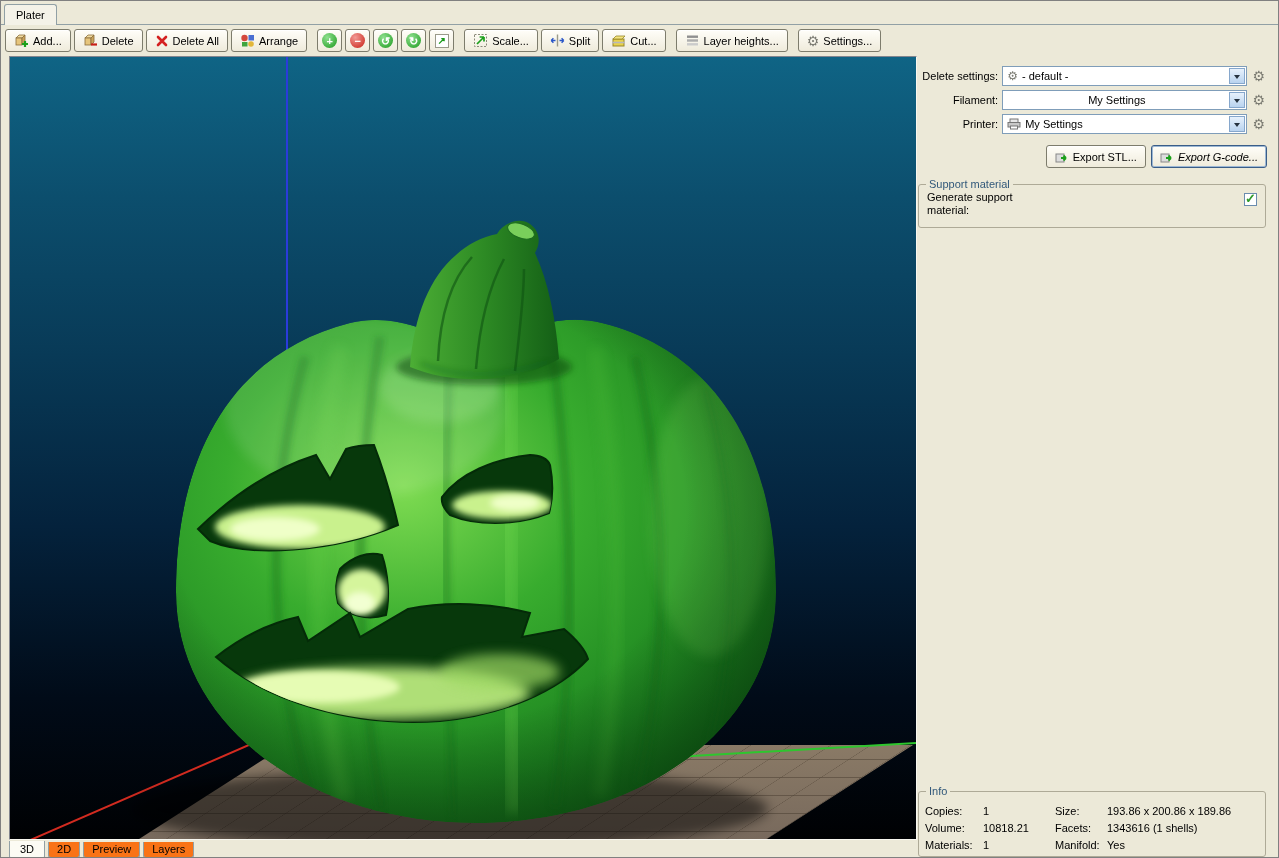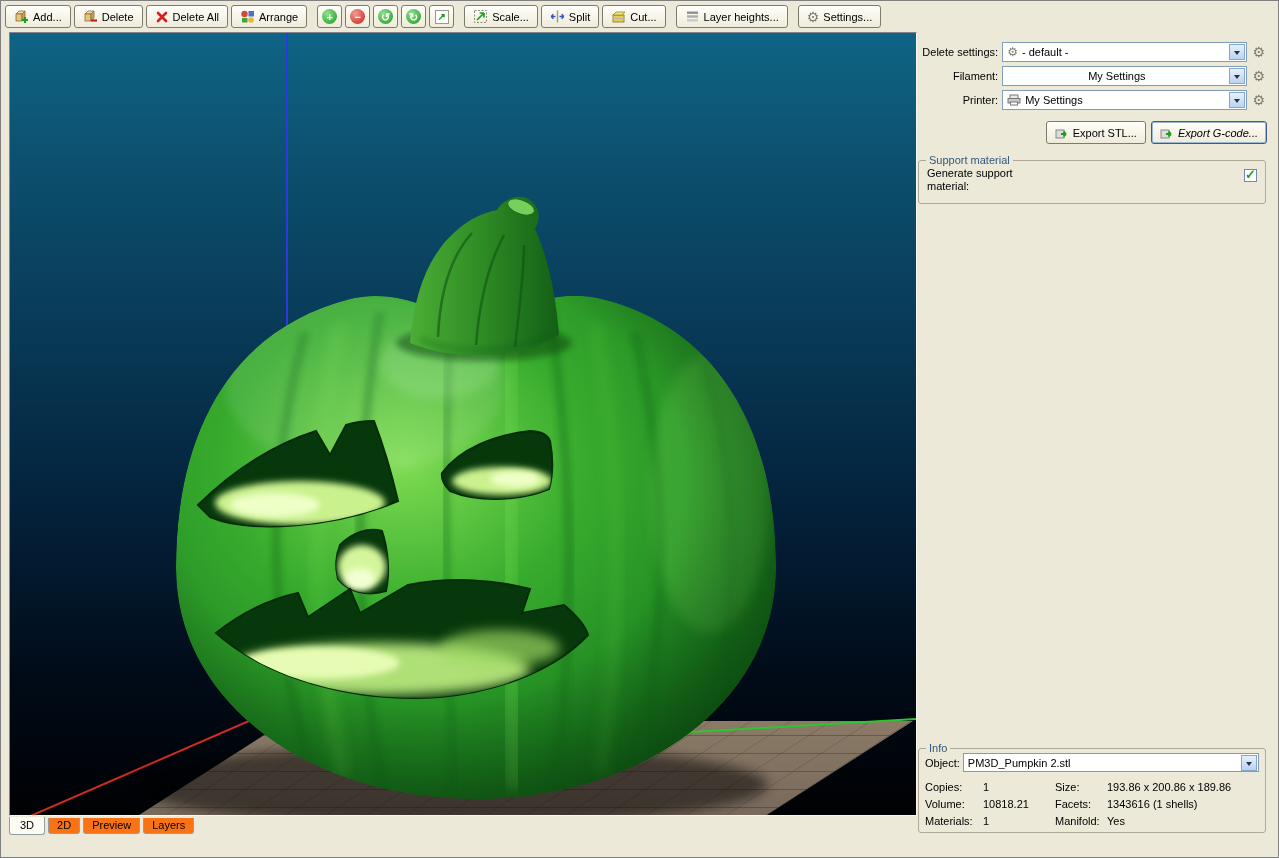--- a/index.html
+++ b/index.html
@@ -72,20 +72,23 @@
   .info-grid { display:grid; grid-template-columns:58px 72px 52px 1fr; row-gap:5px; margin-top:9px; }
   .info-grid span { white-space:nowrap; overflow:hidden; }
 
   .printer-ic { display:inline-flex; }
 </style>
 </head>
 <body>
 
 <div class="app">
 
+  <div class="tabstrip">
+    <div class="main-tab">Plater</div>
+  </div>
 
   <div class="toolbar">
     <button class="tb-btn">
       <span class="ticon">
         <svg width="15" height="15">
             <path d="M2 5l3-3h6l-3 3z" fill="#f2dca2" stroke="#8a6d3a" stroke-width="0.8"></path>
             <rect x="2" y="5" width="6" height="7" fill="#e6c57c" stroke="#8a6d3a" stroke-width="0.8"></rect>
             <path d="M8 5l3-3v7l-3 3z" fill="#c9a35c" stroke="#8a6d3a" stroke-width="0.8"></path>
             <path d="M11 8v6M8 11h6" stroke="#1ba01b" stroke-width="2.2"></path>
           </svg>
@@ -385,29 +388,20 @@
             <div>material:</div>
           </div>
           <span class="checkbox">
             <span class="check">✓</span>
           </span>
         </div>
       </div>
 
       <div class="group info">
         <span class="group-title">Info</span>
-        <div class="object-row">
-          <span class="lbl">Object:</span>
-          <div class="combo">
-            <span class="combo-text">PM3D_Pumpkin 2.stl</span>
-            <span class="combo-arrow">
-                <i class="tri"></i>
-              </span>
-          </div>
-        </div>
         <div class="info-grid">
           <span>Copies:</span>
           <span>1</span>
           <span>Size:</span>
           <span>193.86 x 200.86 x 189.86</span>
           <span>Volume:</span>
           <span>10818.21</span>
           <span>Facets:</span>
           <span>1343616 (1 shells)</span>
           <span>Materials:</span>

